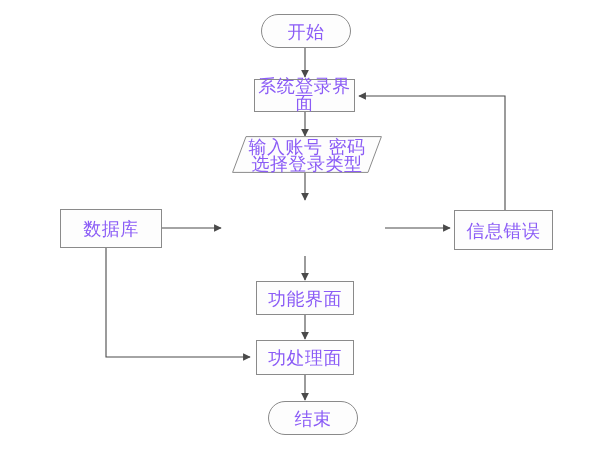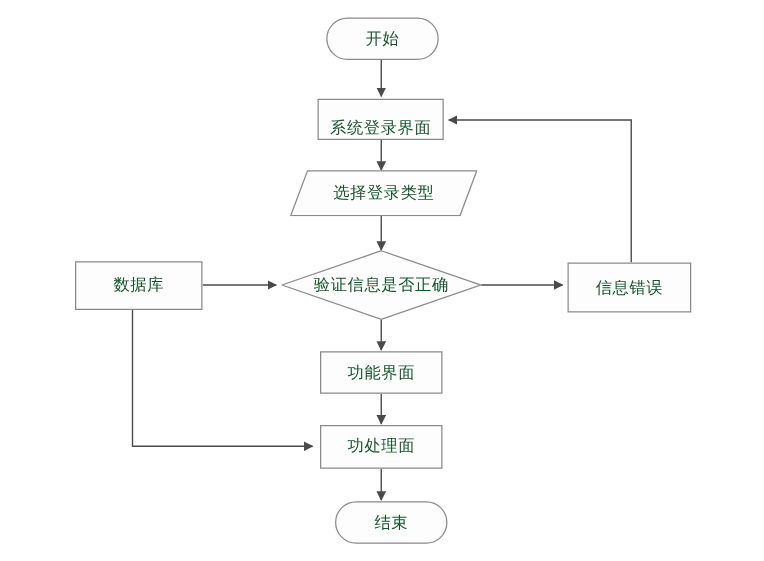--- a/index.html
+++ b/index.html
@@ -22,22 +22,22 @@
     width: 611px;
     height: 449px;
   }
   .node {
     position: absolute;
     box-sizing: border-box;
     display: flex;
     align-items: center;
     justify-content: center;
     text-align: center;
-    color: #14532d;
-    font-size: 13px;
+    color: #8b5cf6;
+    font-size: 18px;
     line-height: 17px;
     letter-spacing: 0.5px;
     background: #fdfdfd;
     border: 1px solid #8a8a8a;
     z-index: 2;
   }
   .node-terminal {
     border-radius: 999px;
     background: #fdfdfd;
   }
@@ -112,30 +112,25 @@
 
   <div class="node node-process" style="left:254px; top:79px; width:101px; height:33px;align-items:flex-end;">
     <span>系统登录界面</span>
   </div>
 
   <div class="node node-io" style="left:232px; top:136px; width:150px; height:37px;">
     <svg class="io-shape" viewBox="0 0 150 37" preserveAspectRatio="none" xmlns="http://www.w3.org/2000/svg">
       <polygon points="14,0.6 149.4,0.6 136,36.4 0.6,36.4" fill="#fdfdfd" stroke="#8a8a8a" stroke-width="1"></polygon>
     </svg>
     <div class="io-label">
+      <span>输入账号 密码</span>
       <span class="io-line2">选择登录类型</span>
     </div>
   </div>
 
-  <div class="node node-decision" style="left:225px; top:200px; width:160px; height:56px;">
-    <svg class="dec-shape" viewBox="0 0 160 56" preserveAspectRatio="none" xmlns="http://www.w3.org/2000/svg">
-      <polygon points="80,0.6 159.4,28 80,55.4 0.6,28" fill="#fdfdfd" stroke="#8a8a8a" stroke-width="1"></polygon>
-    </svg>
-    <span class="dec-label">验证信息是否正确</span>
-  </div>
 
   <div class="node node-process" style="left:60px; top:209px; width:102px; height:39px;">
     <span>数据库</span>
   </div>
 
   <div class="node node-process" style="left:454px; top:210px; width:99px; height:40px;">
     <span>信息错误</span>
   </div>
 
   <div class="node node-process" style="left:256px; top:281px; width:98px; height:34px;">

